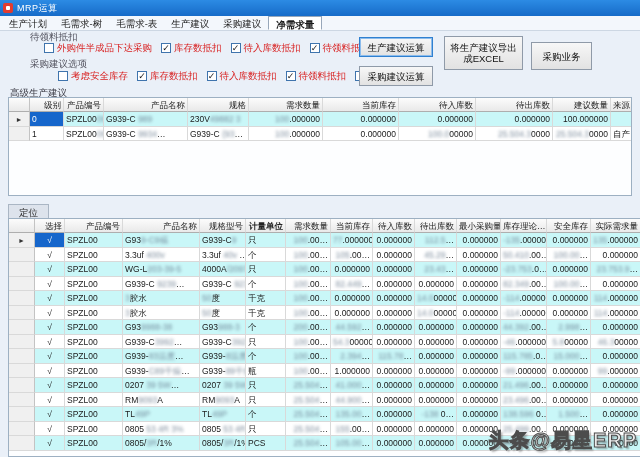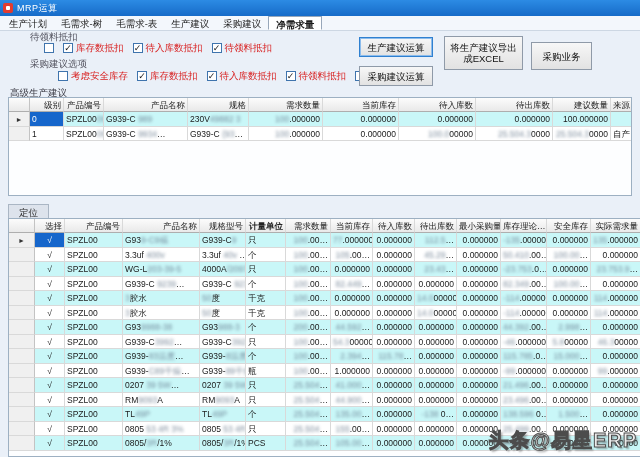--- a/index.html
+++ b/index.html
@@ -76,20 +76,21 @@
     <div class="mtab">毛需求-表</div>
     <div class="mtab">生产建议</div>
     <div class="mtab">采购建议</div>
     <div class="mtab active">净需求量</div>
   </div>
 
 <div class="grouplabel" style="left:30px; top:31px;">待领料抵扣</div>
 <div class="optrow" style="left:44px; top:42px;" id="prod-opts">
     <span class="opt">
       <span class="cb"></span>
+      <span class="cb-label">外购件半成品下达采购</span>
     </span>
     <span class="opt">
       <span class="cb on"></span>
       <span class="cb-label">库存数抵扣</span>
     </span>
     <span class="opt">
       <span class="cb on"></span>
       <span class="cb-label">待入库数抵扣</span>
     </span>
     <span class="opt">

